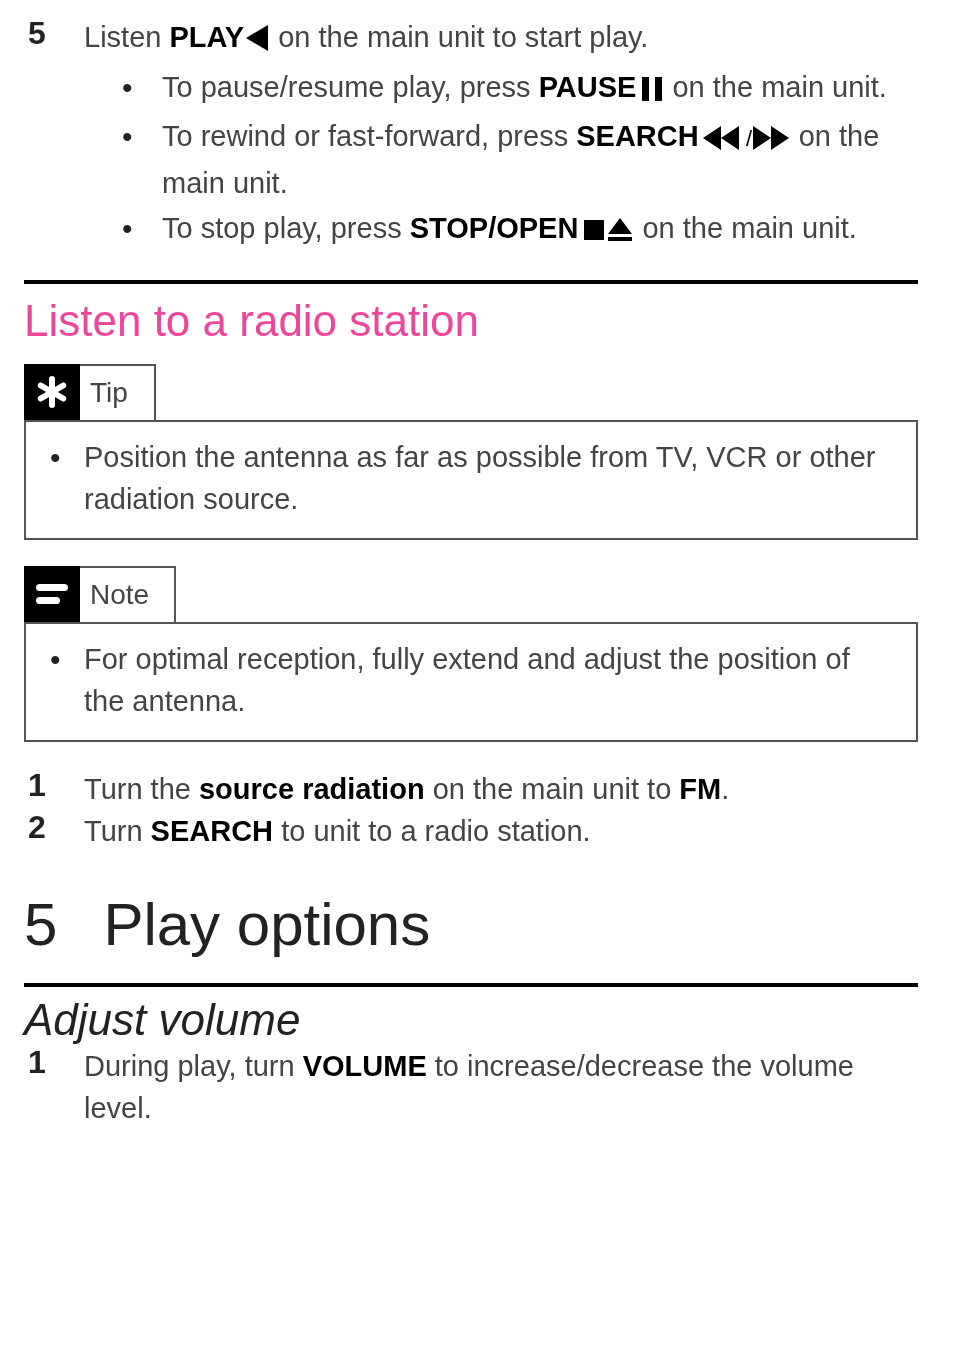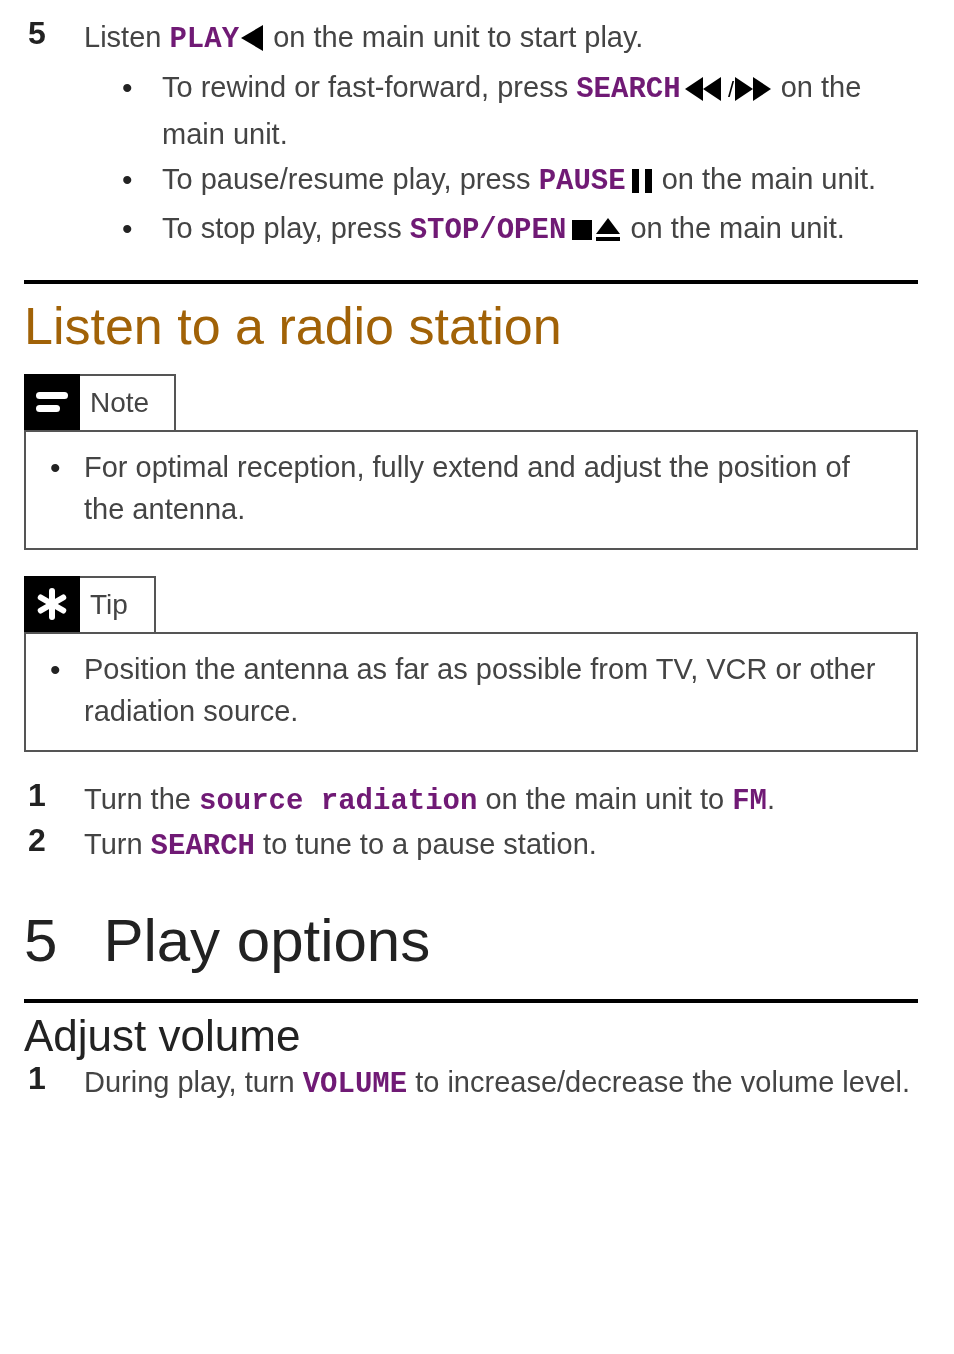--- a/index.html
+++ b/index.html
@@ -34,22 +34,21 @@
     padding-top: 1px;
   }
   .step-body {
     flex: 1;
     font-size: 29px;
     line-height: 1.45;
     color: #444;
   }
   .step-body .b {
     font-weight: 700;
-    color: #701a75;
-    font-family: Liberation Mono, monospace;
+    color: #000000;
   }
   .icon-inline {
     display: inline-block;
     vertical-align: -4px;
     margin: 0 2px;
   }
   ul.bullets {
     list-style: none;
     margin: 4px 0 4px 0;
     padding: 0 0 0 38px;
@@ -74,30 +73,31 @@
     border: none;
     border-top: 4px solid #000;
     margin: 22px 0 12px 0;
   }
   hr.sep2 {
     border: none;
     border-top: 4px solid #000;
     margin: 24px 0 8px 0;
   }
   h2.section {
-    font-size: 52px;
+    font-size: 44px;
     font-weight: 400;
     margin: 8px 0 18px 0;
-    color: #a16207;
+    color: #ec4899;
   }
   h2.section2 {
     font-size: 44px;
     font-weight: 400;
     margin: 4px 0 0px 0;
     color: #222;
+    font-style: italic;
   }
   h1.chapter {
     font-size: 60px;
     font-weight: 400;
     margin: 38px 0 6px 0;
     color: #222;
     display: flex;
     gap: 46px;
   }
   h1.chapter .num {
@@ -168,70 +168,49 @@
 <div class="page">
 
   <div class="step-row">
     <div class="step-num">5</div>
     <div class="step-body">
       <span>Listen </span><span class="b">PLAY</span><span class="icon-inline"><svg width="22" height="26">
             <polygon points="22,0 22,26 0,13" fill="#000"></polygon>
           </svg></span><span> on the main unit to start play.</span>
 
       <ul class="bullets">
+        <li>
+          <span>To pause/resume play, press </span><span class="b">PAUSE</span><span class="icon-inline" style="margin-left:6px"><svg width="20" height="24">
+                <rect x="0" y="0" width="7" height="24" fill="#000"></rect>
+                <rect x="13" y="0" width="7" height="24" fill="#000"></rect>
+              </svg></span><span> on the main unit.</span>
+        </li>
         <li>
           <span>To rewind or fast-forward, press </span><span class="b">SEARCH</span><span class="icon-inline" style="margin-left:4px"><svg width="86" height="24">
             <polygon points="18,0 18,24 0,12" fill="#000"></polygon>
             <polygon points="36,0 36,24 18,12" fill="#000"></polygon>
             <text x="43" y="20" font-size="22" font-family="sans-serif" fill="#000">/</text>
             <polygon points="50,0 50,24 68,12" fill="#000"></polygon>
             <polygon points="68,0 68,24 86,12" fill="#000"></polygon>
           </svg></span><span> on the main unit.</span>
         </li>
         <li>
-          <span>To pause/resume play, press </span><span class="b">PAUSE</span><span class="icon-inline" style="margin-left:6px"><svg width="20" height="24">
-                <rect x="0" y="0" width="7" height="24" fill="#000"></rect>
-                <rect x="13" y="0" width="7" height="24" fill="#000"></rect>
-              </svg></span><span> on the main unit.</span>
-        </li>
-        <li>
           <span>To stop play, press </span><span class="b">STOP/OPEN</span><span class="icon-inline" style="margin-left:6px"><svg width="48" height="24">
             <rect x="0" y="2" width="20" height="20" fill="#000"></rect>
             <polygon points="36,0 48,16 24,16" fill="#000"></polygon>
             <rect x="24" y="19" width="24" height="4" fill="#000"></rect>
           </svg></span><span> on the main unit.</span>
         </li>
       </ul>
     </div>
   </div>
 
   <hr class="sep">
 
   <h2 class="section">Listen to a radio station</h2>
-
-  <div class="callout">
-    <div class="callout-header">
-      <div class="callout-icon-tile">
-        <svg width="40" height="40" viewBox="0 0 40 40">
-          <g fill="#fff">
-            <rect x="4" y="10" width="32" height="7" rx="3.5"></rect>
-            <rect x="4" y="23" width="24" height="7" rx="3.5"></rect>
-          </g>
-        </svg>
-      </div>
-      <div class="callout-title-cell" style="width:96px">
-        <div class="callout-title">Note</div>
-      </div>
-    </div>
-    <div class="callout-body">
-      <ul>
-        <li>For optimal reception, fully extend and adjust the position of the antenna.</li>
-      </ul>
-    </div>
-  </div>
 
   <div class="callout">
     <div class="callout-header">
       <div class="callout-icon-tile">
         <svg width="40" height="40" viewBox="0 0 40 40">
           <g fill="#fff">
             <rect x="17" y="4" width="6" height="32" rx="3"></rect>
             <rect x="17" y="4" width="6" height="32" rx="3" transform="rotate(60 20 20)"></rect>
             <rect x="17" y="4" width="6" height="32" rx="3" transform="rotate(-60 20 20)"></rect>
           </g>
@@ -241,30 +220,51 @@
         <div class="callout-title">Tip</div>
       </div>
     </div>
     <div class="callout-body">
       <ul>
         <li>Position the antenna as far as possible from TV, VCR or other radiation source.</li>
       </ul>
     </div>
   </div>
 
+  <div class="callout">
+    <div class="callout-header">
+      <div class="callout-icon-tile">
+        <svg width="40" height="40" viewBox="0 0 40 40">
+          <g fill="#fff">
+            <rect x="4" y="10" width="32" height="7" rx="3.5"></rect>
+            <rect x="4" y="23" width="24" height="7" rx="3.5"></rect>
+          </g>
+        </svg>
+      </div>
+      <div class="callout-title-cell" style="width:96px">
+        <div class="callout-title">Note</div>
+      </div>
+    </div>
+    <div class="callout-body">
+      <ul>
+        <li>For optimal reception, fully extend and adjust the position of the antenna.</li>
+      </ul>
+    </div>
+  </div>
+
   <div class="step-row">
     <div class="step-num">1</div>
     <div class="step-body">
       <span>Turn the </span><span class="b">source radiation</span><span> on the main unit to </span><span class="b">FM</span><span>.</span>
     </div>
   </div>
   <div class="step-row">
     <div class="step-num">2</div>
     <div class="step-body">
-      <span>Turn </span><span class="b">SEARCH</span><span> to tune to a pause station.</span>
+      <span>Turn </span><span class="b">SEARCH</span><span> to unit to a radio station.</span>
     </div>
   </div>
 
   <h1 class="chapter">
     <span class="num">5</span>
     <span>Play options</span>
   </h1>
 
   <hr class="sep2">
 

